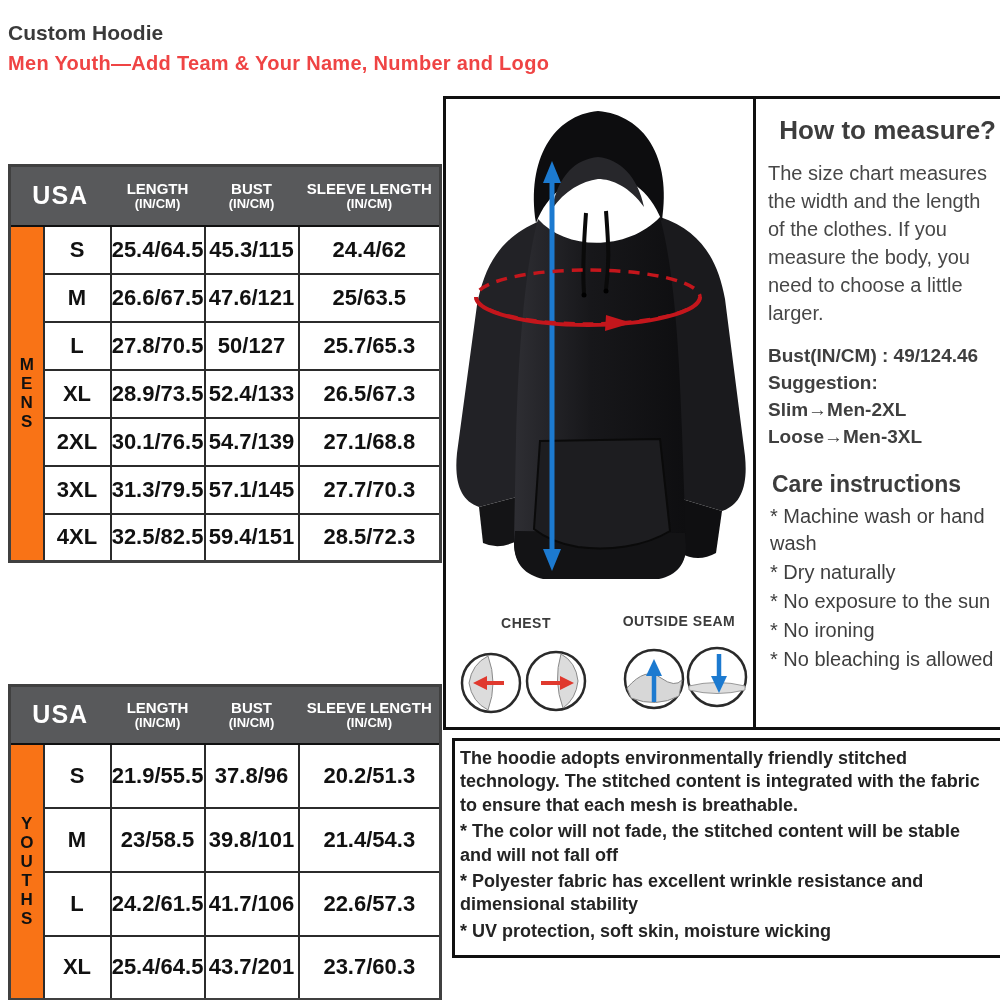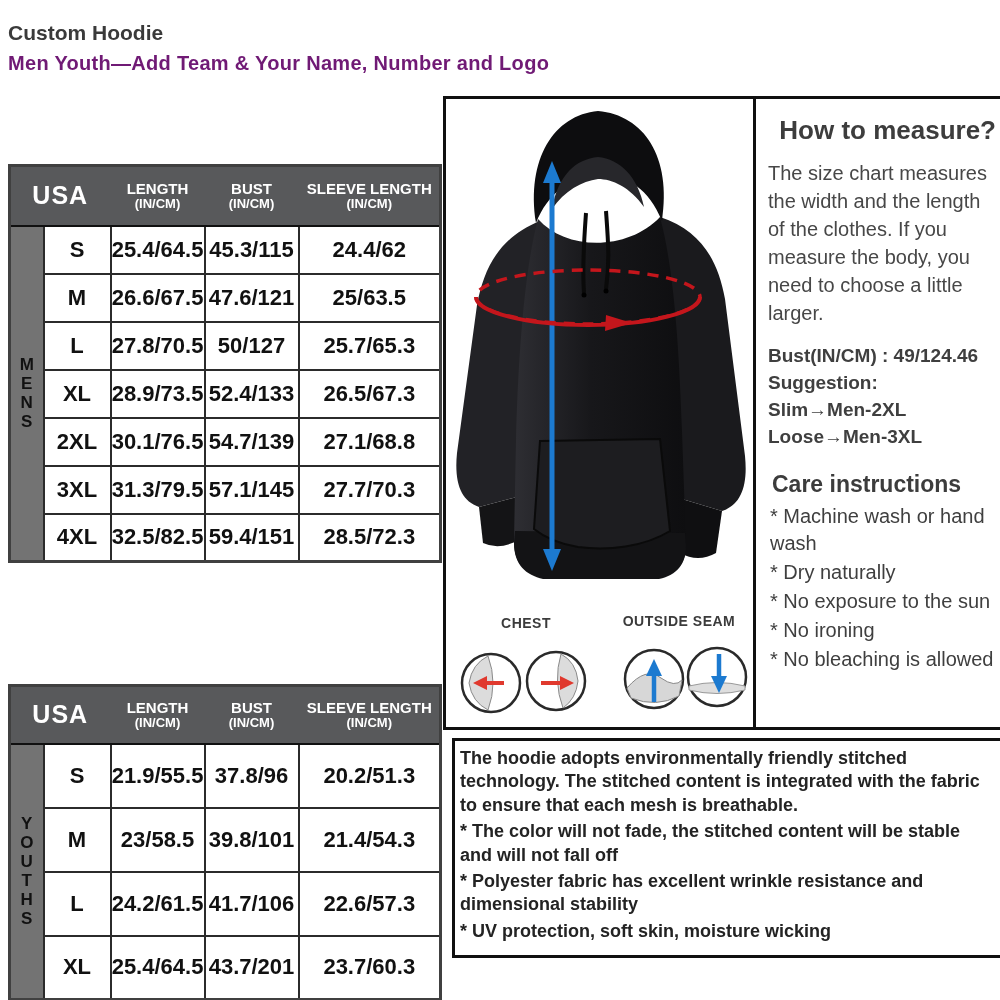--- a/index.html
+++ b/index.html
@@ -1,37 +1,37 @@
 <!DOCTYPE html>
 <html><head>
 <meta charset="utf-8">
 <style>
   html,body{margin:0;padding:0;background:#fff;}
   .canvas{position:relative;width:1000px;height:1000px;background:#ffffff;overflow:hidden;
           font-family:"Liberation Sans",sans-serif;color:#222;margin-top:16px;}
 
   
   .page-title{position:absolute;left:8px;top:5px;font-size:21px;font-weight:bold;color:#3a3a3a;}
-  .page-subtitle{position:absolute;left:8px;top:36px;font-size:20px;font-weight:bold;color:#701a75;letter-spacing:.3px;}
+  .page-subtitle{position:absolute;left:8px;top:36px;font-size:20px;font-weight:bold;color:#ef4444;letter-spacing:.3px;}
 
   
   table.size-table{position:absolute;left:8px;width:431px;border-collapse:collapse;table-layout:fixed;
                    border:3px solid #404040;background:#fff;}
   #mens-table{top:148px;}
   #youths-table{top:668px;}
   .size-table td,.size-table th{border:2px solid #2b2b2b;padding:0;text-align:center;vertical-align:middle;}
   .size-table thead th{background:#58595b;color:#fff;border-color:#58595b;border-bottom:2px solid #101010;}
   .usa-head{font-size:25px;font-weight:bold;letter-spacing:1px;}
   .col-head{font-size:15px;font-weight:bold;line-height:1.15;}
   .col-head .unit{display:block;font-size:13px;font-weight:bold;}
   #mens-table thead tr{height:60px;}
   #mens-table tbody tr{height:48px;}
   #youths-table thead tr{height:58px;}
   #youths-table tbody tr{height:64px;}
-  .group-cell{background:#737373;}
+  .group-cell{background:#f97316;}
   .vlabel{width:1em;margin:0 auto;word-break:break-all;line-height:1.12;font-size:17px;font-weight:bold;color:#111;text-align:center;}
   .size-cell{font-size:22px;font-weight:bold;color:#111;}
   .val{font-size:22px;font-weight:bold;color:#111;}
 
   
   .mid-box{position:absolute;left:443px;top:80px;width:557px;height:634px;border:3px solid #101010;border-right:none;box-sizing:border-box;}
   .mid-divider{position:absolute;left:307px;top:0;width:3px;height:628px;background:#101010;}
   .hoodie-svg{position:absolute;left:2px;top:2px;}
   .fig-label{position:absolute;font-size:14px;font-weight:bold;color:#3b3b3b;letter-spacing:.5px;text-align:center;}
   #chest-label{left:10px;top:516px;width:140px;}

